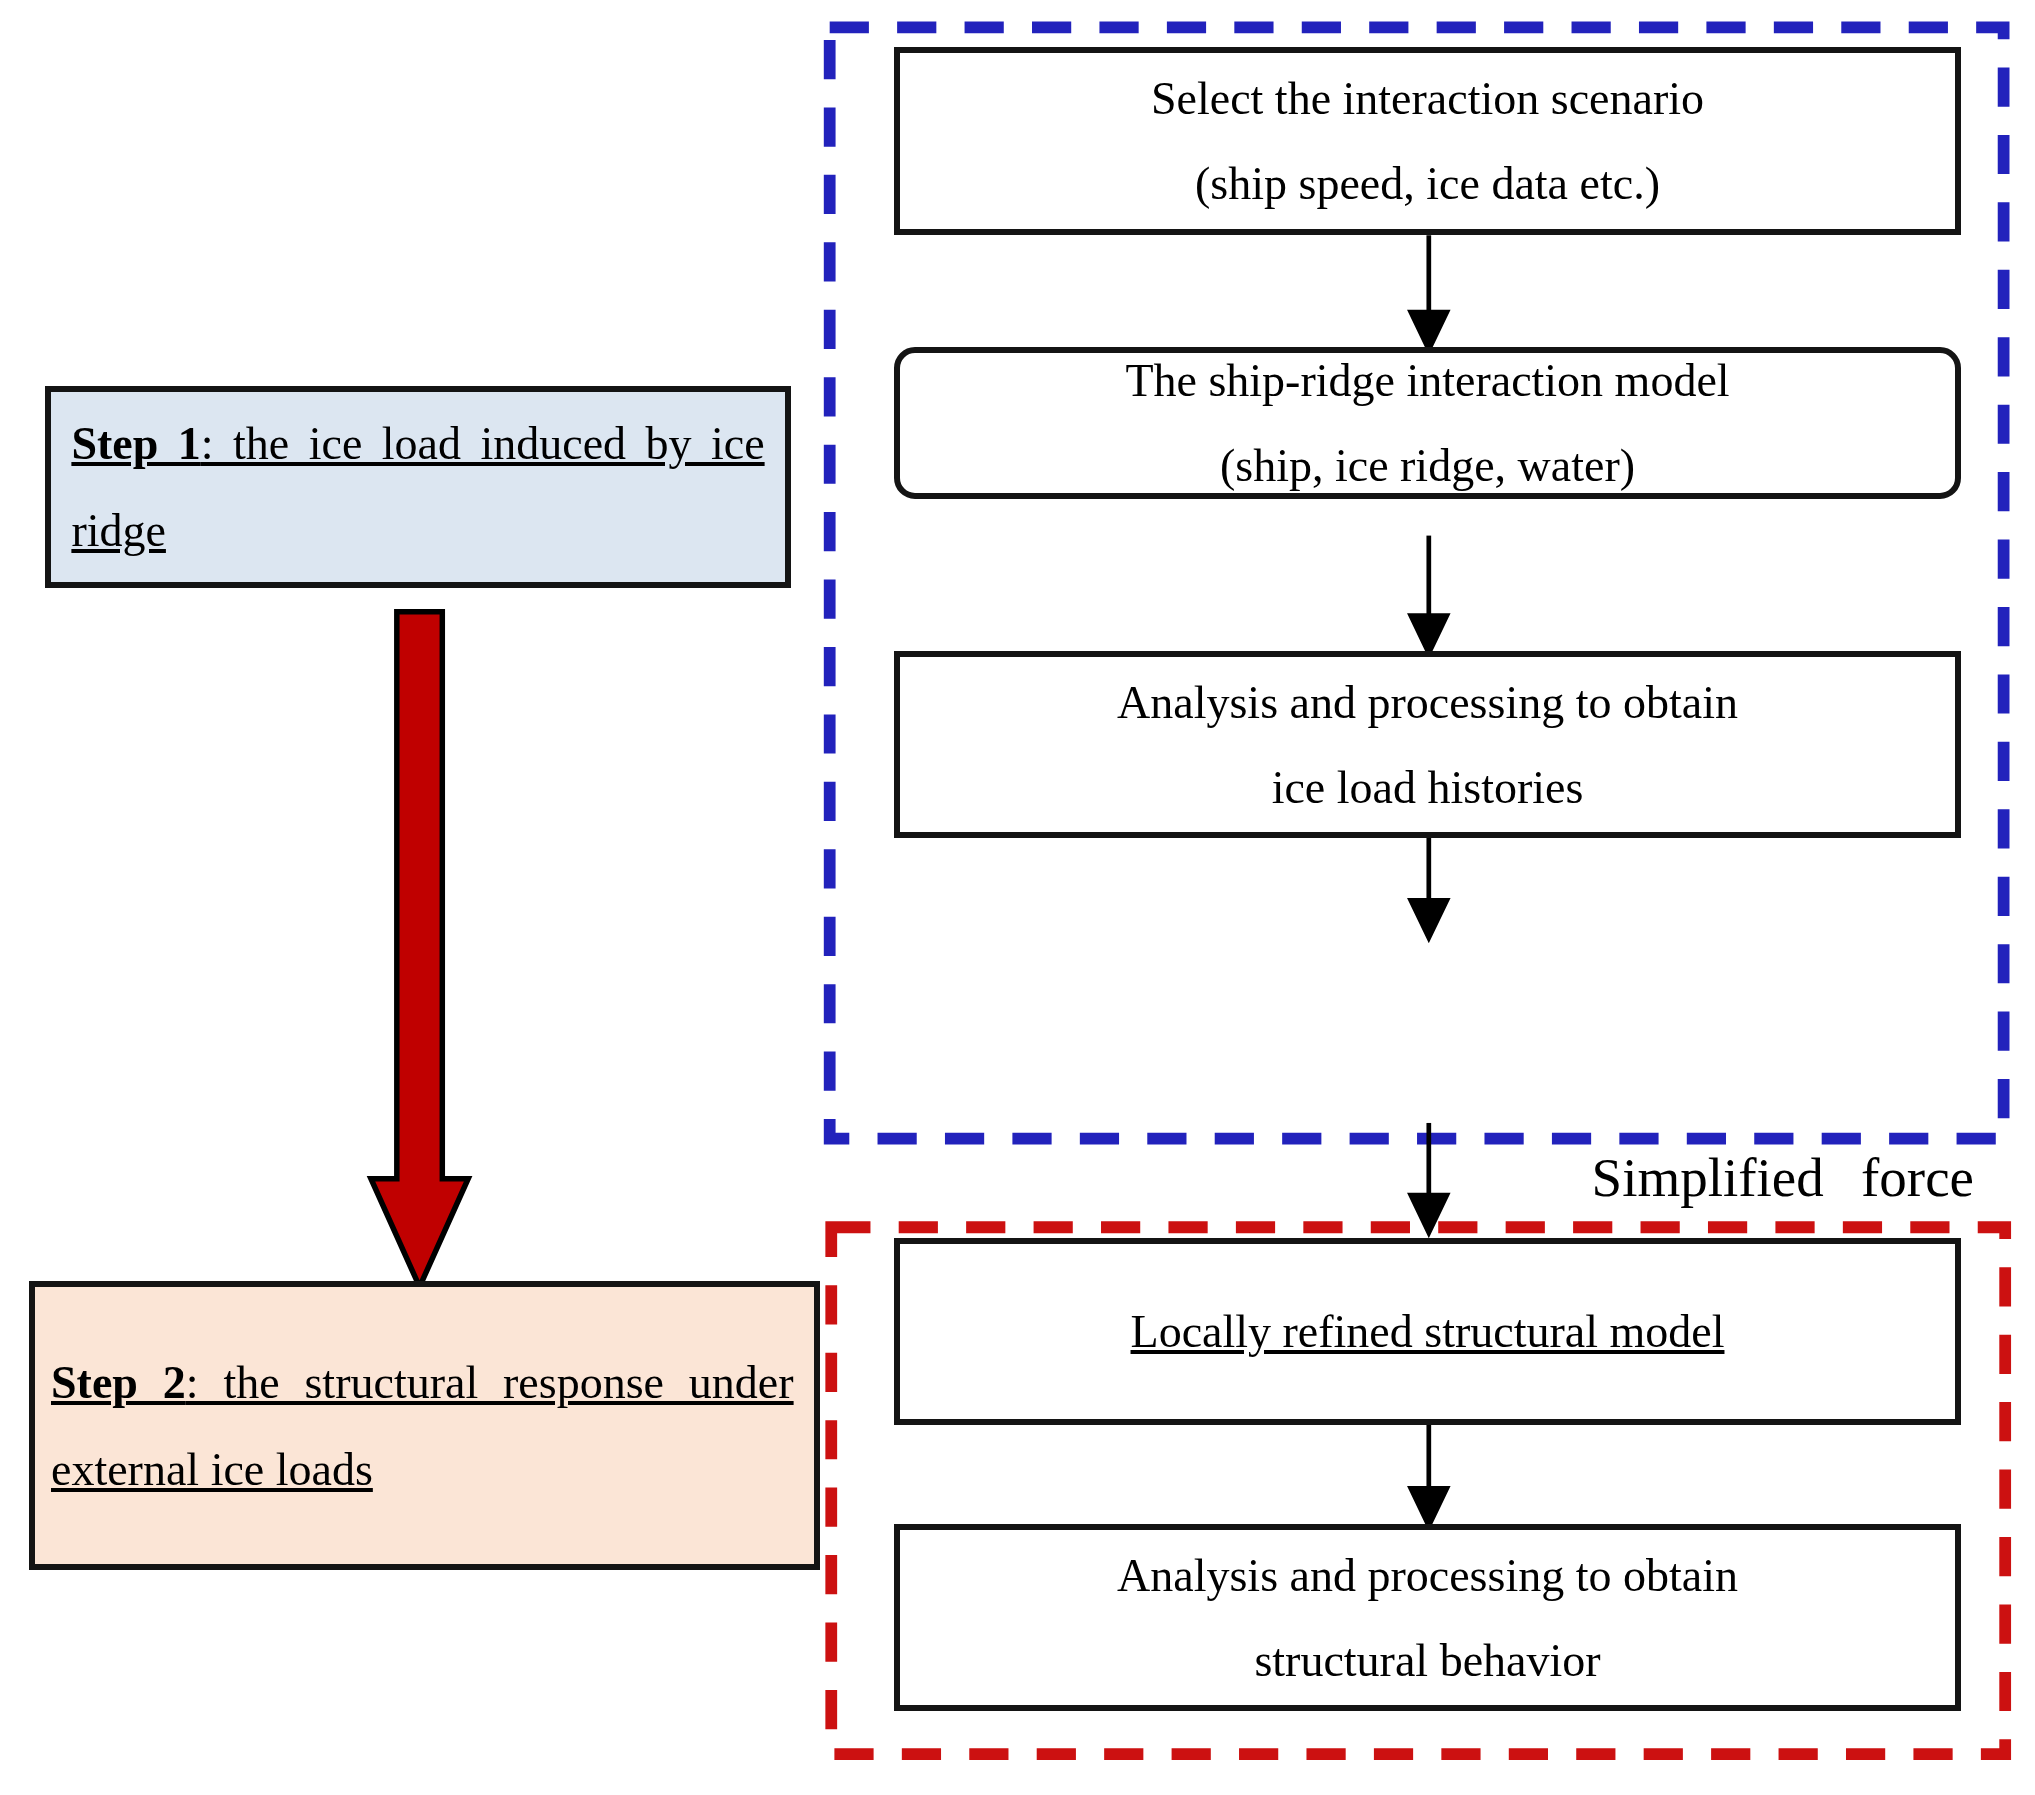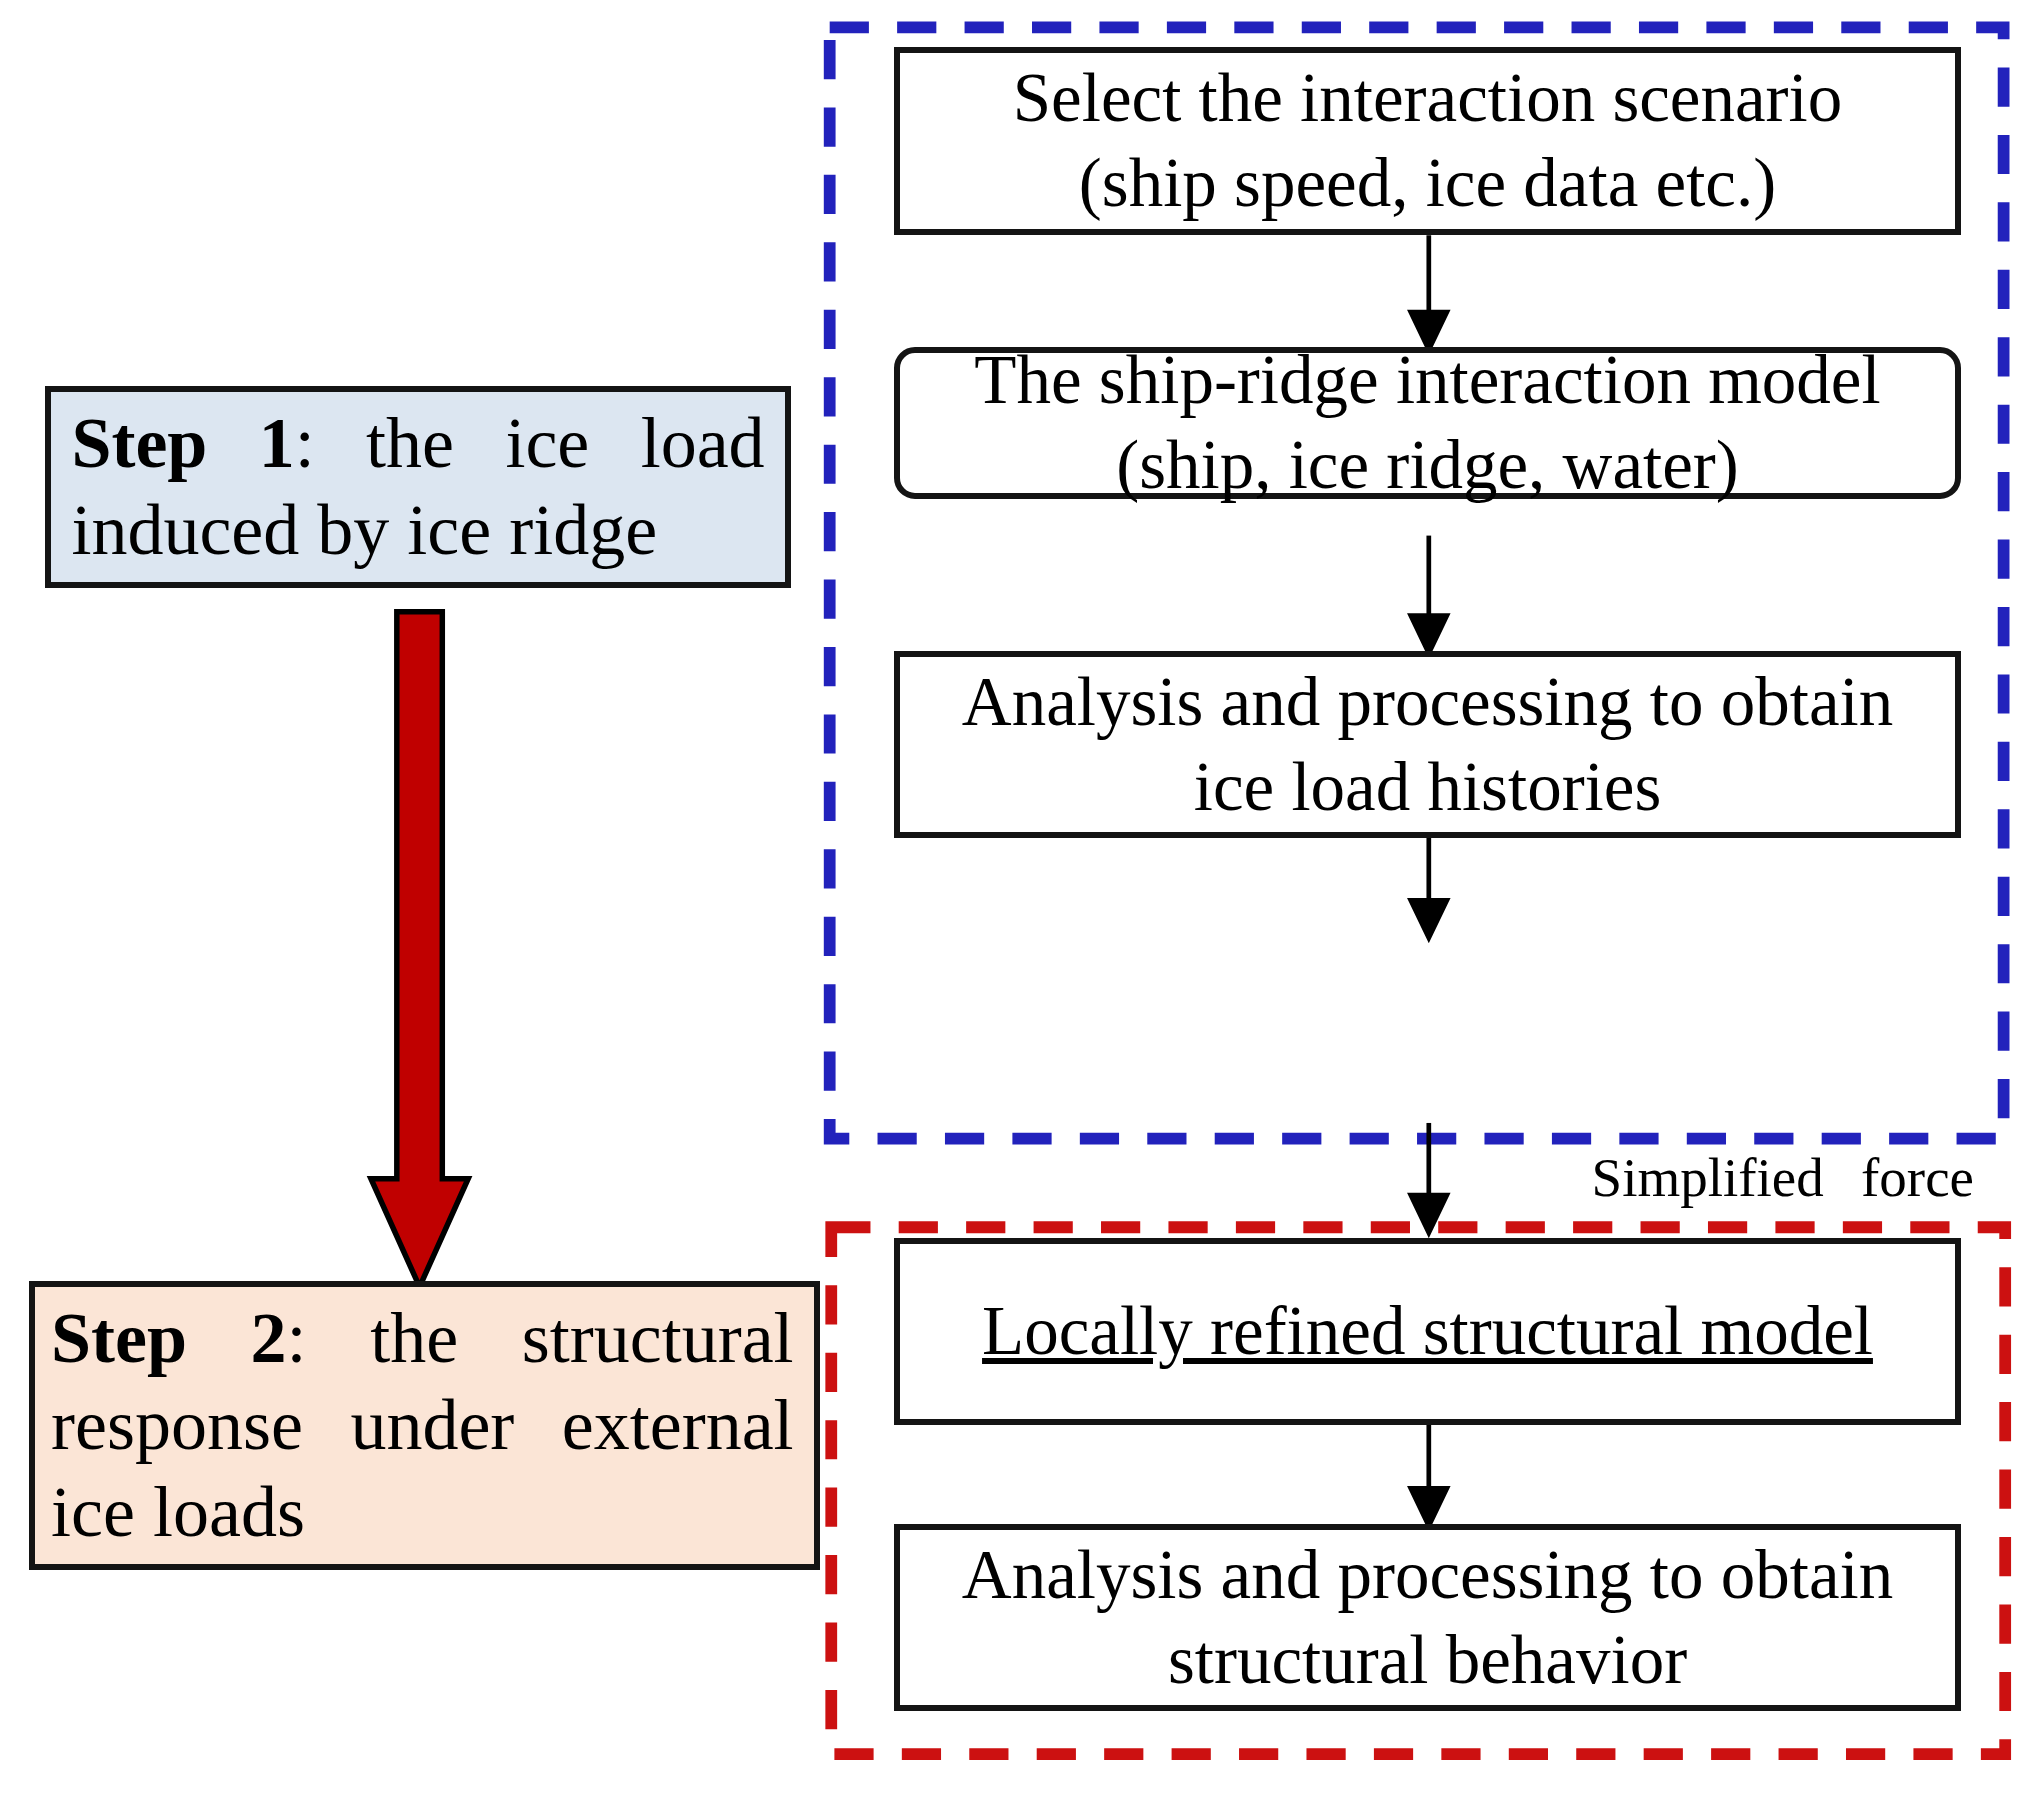--- a/index.html
+++ b/index.html
@@ -16,39 +16,40 @@
   
   .stepbox{
     position:absolute;
     border:6.3px solid #141414;
     box-sizing:border-box;
     display:flex;align-items:center;
     padding:4.7px 20.4px;
   }
   .stepbox p{
     margin:0;width:100%;
-    font-size:72px;line-height:87px;
+    font-size:46px;line-height:87px;
     text-align:justify;
+    text-decoration:underline;
   }
   .stepbox b{font-weight:bold;}
   #step1{left:45px;top:386px;width:746px;height:202px;}
   #step2{left:29px;top:1281px;width:791px;height:289px;}
 
   
   .fbox{
     position:absolute;
     left:894px;width:1067px;
     border:6.3px solid #141414;
     box-sizing:border-box;
     background:#ffffff;
     display:flex;flex-direction:column;
     align-items:center;justify-content:center;
   }
   .fbox .l{
-    font-size:69px;line-height:85px;
+    font-size:46px;line-height:85px;
     white-space:nowrap;text-align:center;
   }
   .fbox .l:empty{display:none;}
   #b1{top:47px;height:188px;}
   #b2{top:347px;height:152px;border-radius:21px;}
   #b3{top:651px;height:187px;}
   #b4{top:936px;height:187px;}
   #b5{top:1238px;height:187px;text-decoration:underline;}
   #b6{top:1524px;height:187px;}
 

